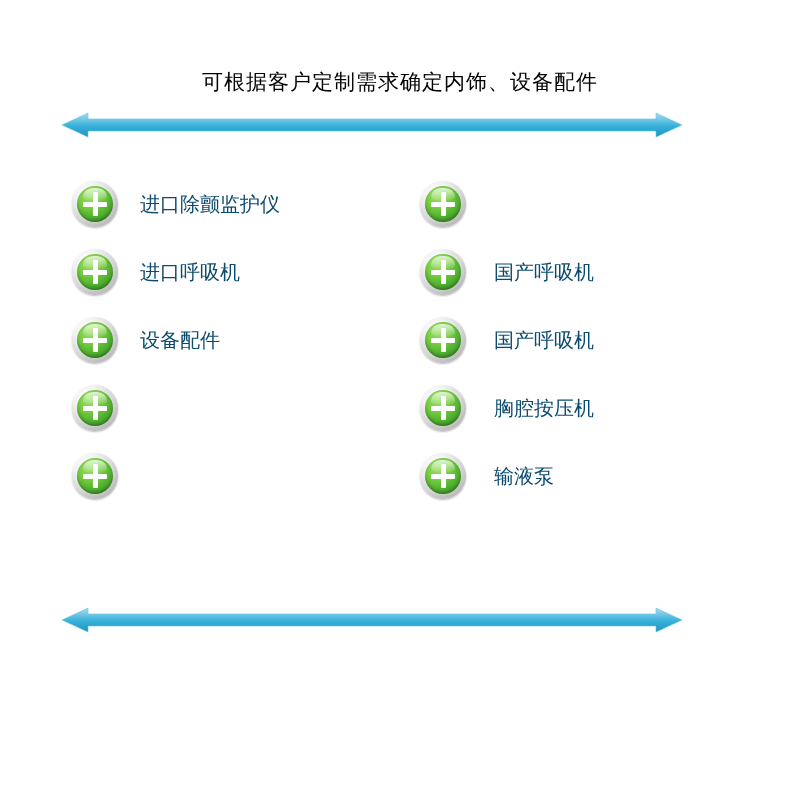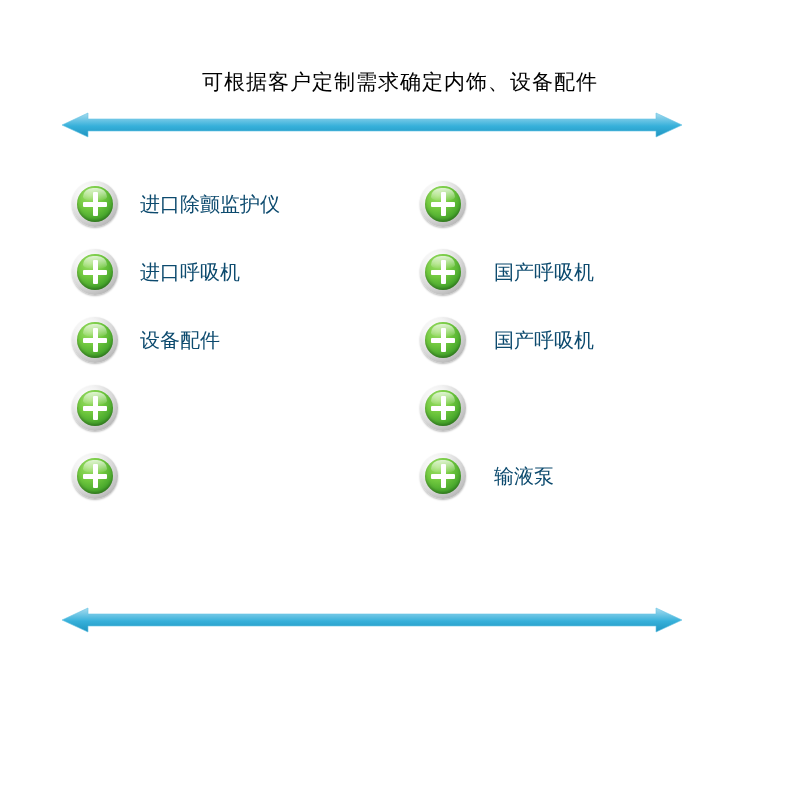--- a/index.html
+++ b/index.html
@@ -210,20 +210,21 @@
       </span>
       <span class="label">国产呼吸机</span>
     </div>
     <div class="item">
       <span class="badge">
         <span class="inner"></span>
           <span class="plus-h"></span>
           <span class="plus-v"></span>
           <span class="gloss"></span>
       </span>
+      <span class="label">胸腔按压机</span>
     </div>
     <div class="item">
       <span class="badge">
         <span class="inner"></span>
           <span class="plus-h"></span>
           <span class="plus-v"></span>
           <span class="gloss"></span>
       </span>
       <span class="label">输液泵</span>
     </div>

